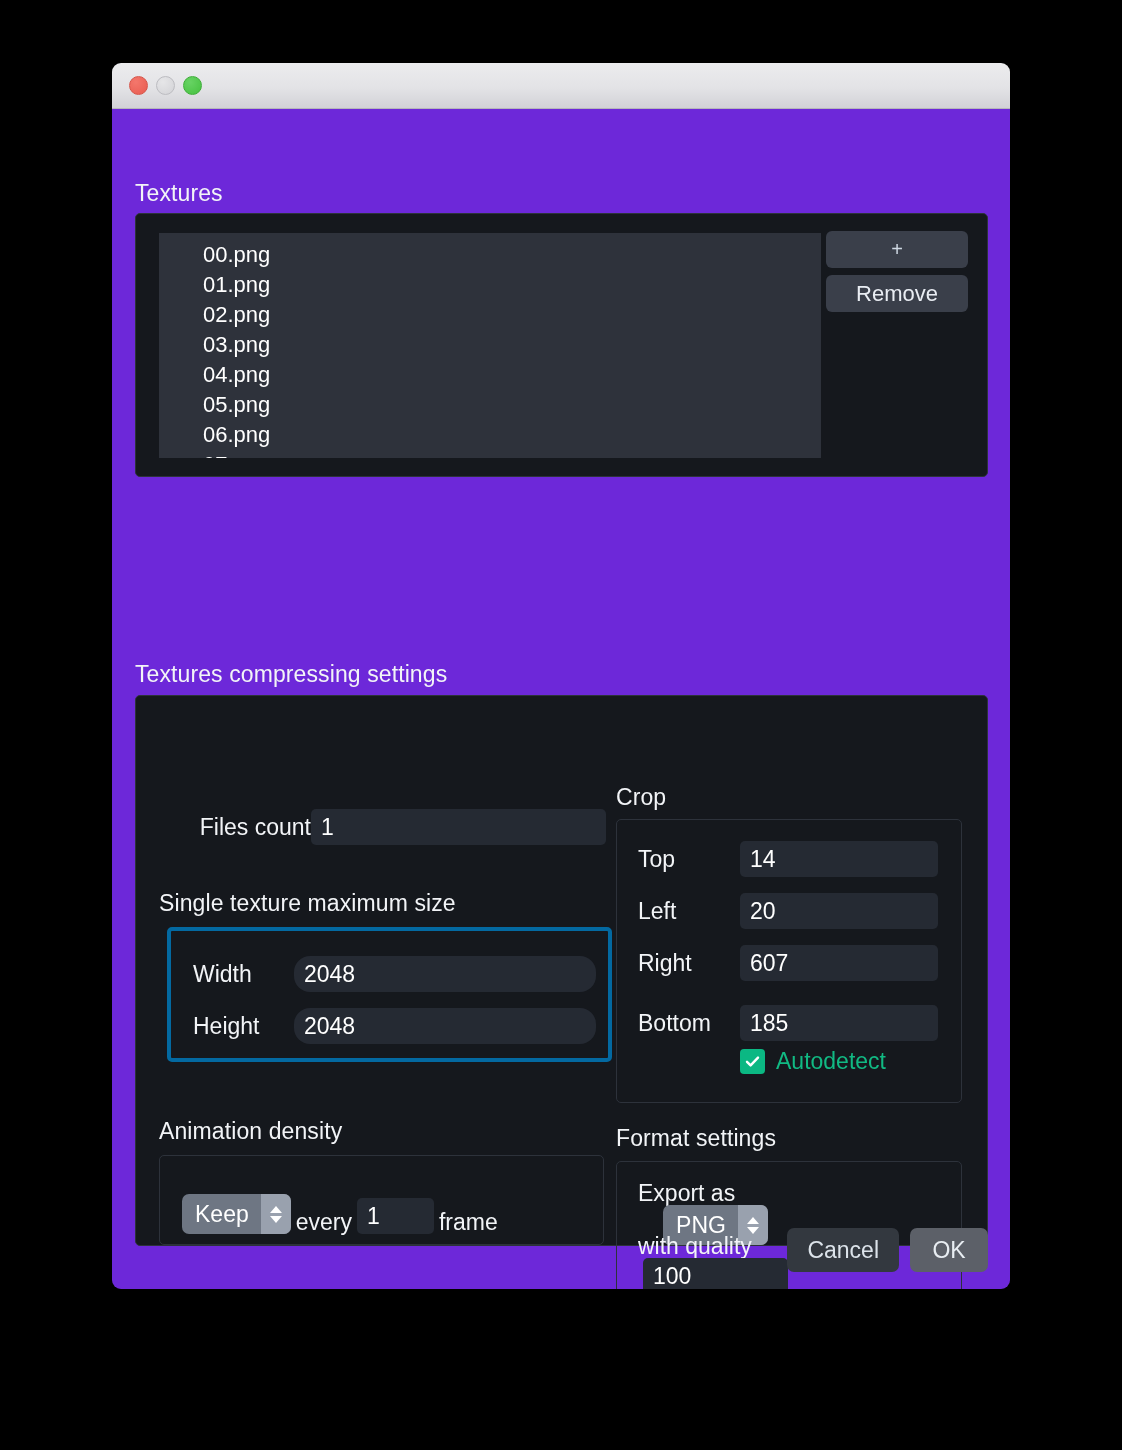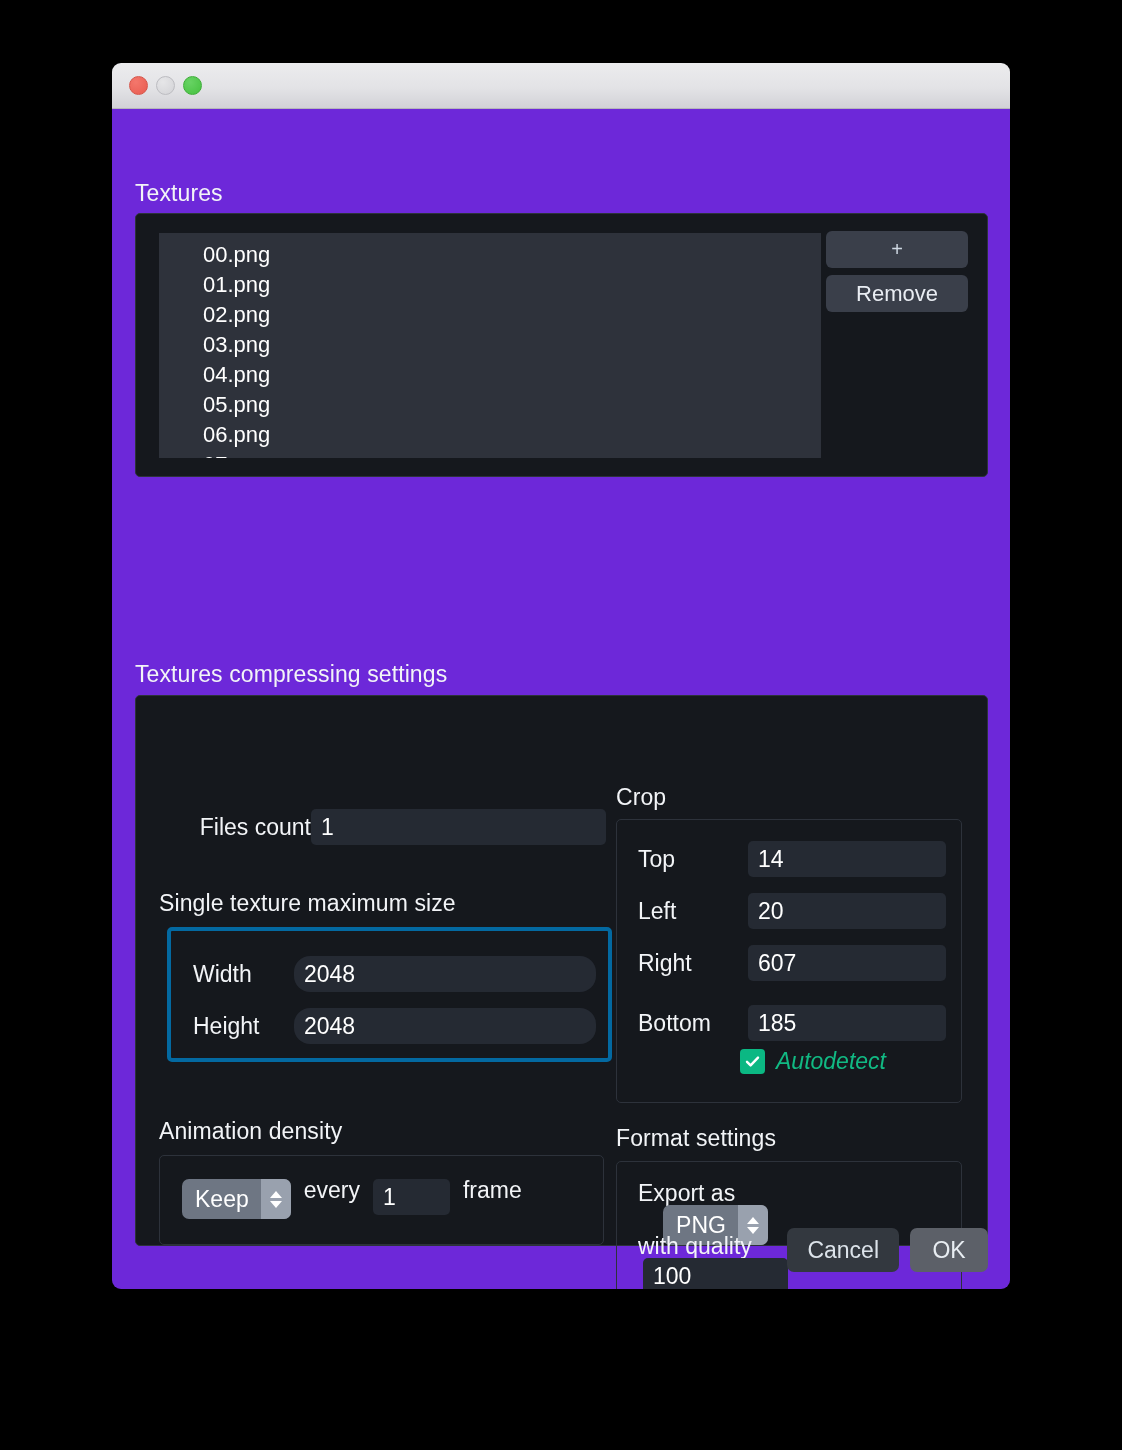--- a/index.html
+++ b/index.html
@@ -211,24 +211,24 @@
     left: 0px;
     top: 459px;
     width: 445px;
     height: 90px;
     border: 1px solid #2d323b;
     border-radius: 5px;
   }
   .anim-row {
     position: absolute;
     left: 22px;
-    top: 23px;
-    display: flex;
-    align-items: flex-start;
-    gap: 13px;
+    top: 38px;
+    display: flex;
+    align-items: flex-end;
+    gap: 5px;
   }
 
   
   .popup {
     display: inline-flex;
     align-items: stretch;
     height: 40px;
     border-radius: 7px;
     overflow: hidden;
     background: #6e7683;
@@ -270,21 +270,20 @@
     width: 346px;
     height: 284px;
     border: 1px solid #2d323b;
     border-radius: 5px;
   }
   .crop-row {
     position: absolute;
     left: 21px;
     display: flex;
     align-items: center;
-    gap: 8px;
   }
   .crop-row .lbl  { width: 102px; }
   .crop-row .field { width: 198px; }
   .crop-row.c1 { top: 21px; }
   .crop-row.c2 { top: 73px; }
   .crop-row.c3 { top: 125px; }
   .crop-row.c4 { top: 177px; margin-top: 8px; }
 
   .autodetect-row {
     position: absolute;
@@ -303,21 +302,20 @@
     background: #0bb883;
     display: flex;
     align-items: center;
     justify-content: center;
   }
   .checkbox svg { display: block; }
   .autodetect-label {
     color: #11b983;
     font-size: 23px;
     line-height: 1;
-    font-style: italic;
   }
 
   
   .fmt-title { position: absolute; left: 0px; top: 431px; }
   .fmt-box {
     position: absolute;
     left: 0px;
     top: 465px;
     width: 346px;
     height: 145px;

